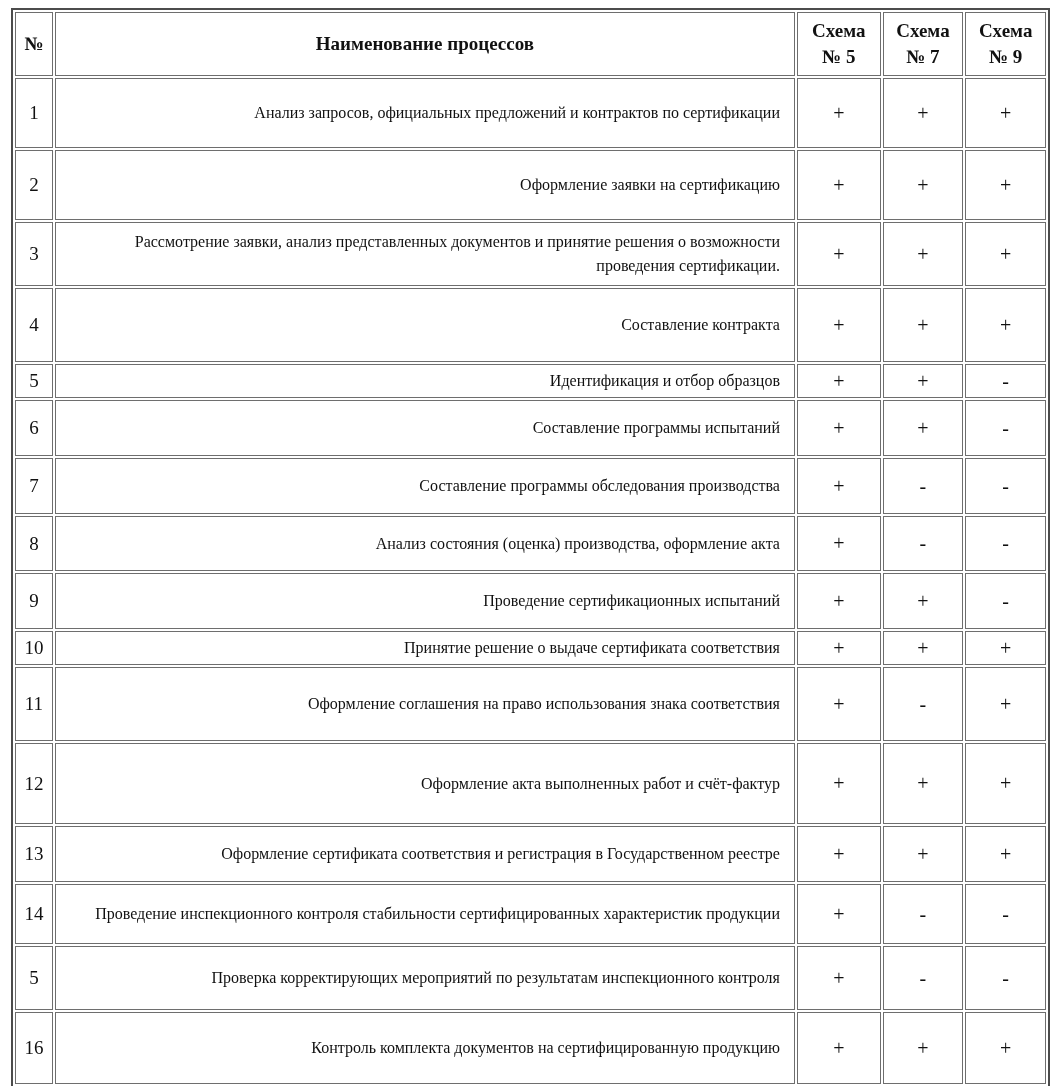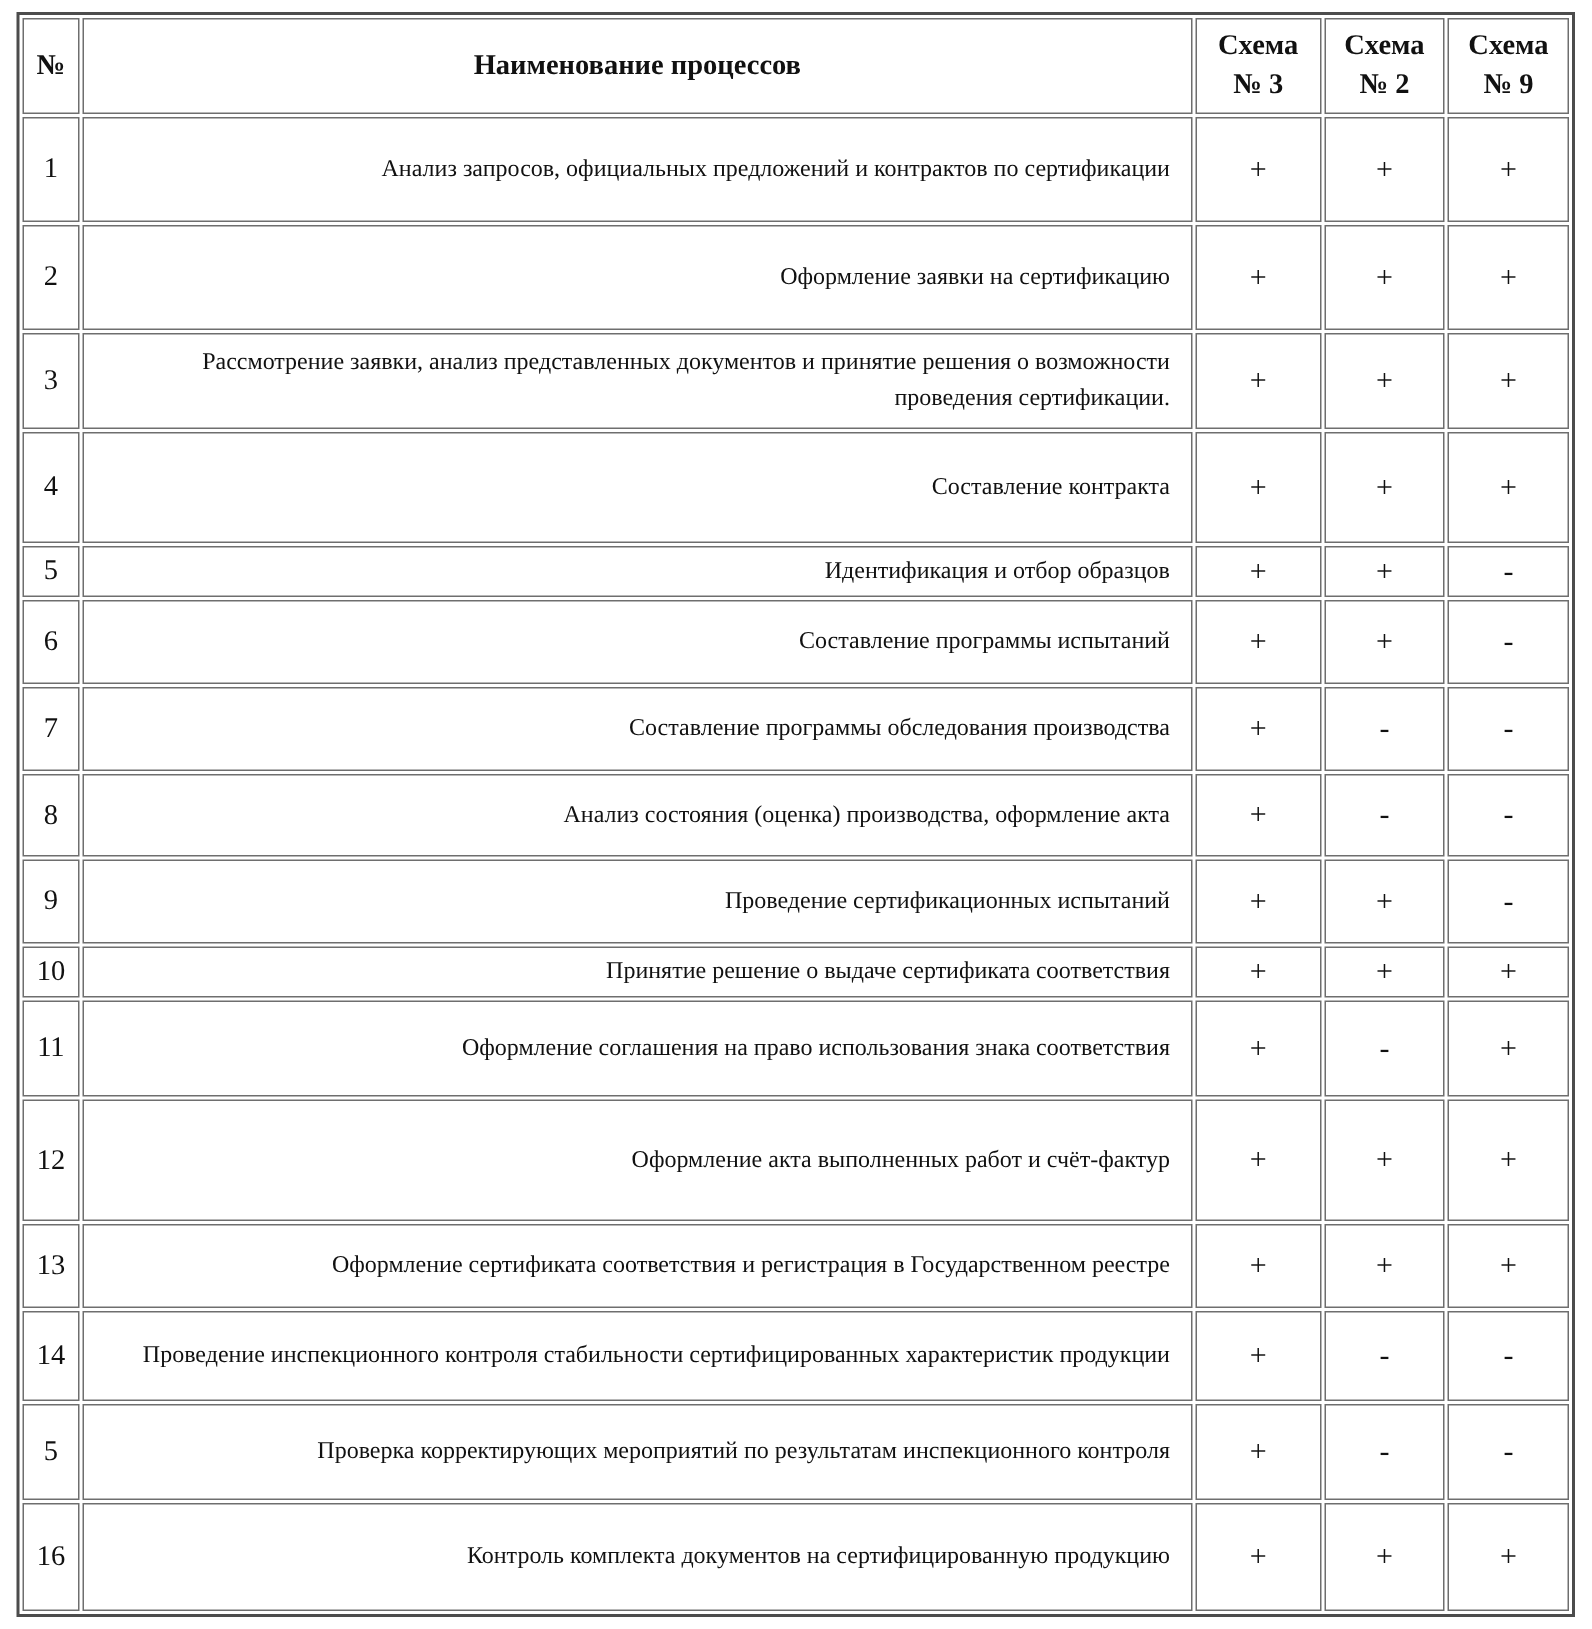--- a/index.html
+++ b/index.html
@@ -65,21 +65,21 @@
   tbody tr:nth-child(1)  { height: 70px; }
   tbody tr:nth-child(2)  { height: 70px; }
   tbody tr:nth-child(3)  { height: 64px; }
   tbody tr:nth-child(4)  { height: 74px; }
   tbody tr:nth-child(5)  { height: 30px; }
   tbody tr:nth-child(6)  { height: 56px; }
   tbody tr:nth-child(7)  { height: 56px; }
   tbody tr:nth-child(8)  { height: 55px; }
   tbody tr:nth-child(9)  { height: 56px; }
   tbody tr:nth-child(10) { height: 31px; }
-  tbody tr:nth-child(11) { height: 64px; }
+  tbody tr:nth-child(11) { height: 74px; }
   tbody tr:nth-child(12) { height: 81px; }
   tbody tr:nth-child(13) { height: 56px; }
   tbody tr:nth-child(14) { height: 60px; }
   tbody tr:nth-child(15) { height: 64px; }
   tbody tr:nth-child(16) { height: 72px; }
 </style>
 </head>
 <body>
 
 <div class="page">
@@ -88,22 +88,22 @@
       <col class="c-num">
         <col class="c-name">
         <col class="c-s3">
         <col class="c-s7">
         <col class="c-s9">
     </colgroup>
     <thead>
       <tr>
         <th>№</th>
         <th>Наименование процессов</th>
-        <th>Схема № 3</th>
-        <th>Схема № 2</th>
+        <th>Схема № 5</th>
+        <th>Схема № 7</th>
         <th>Схема № 9</th>
       </tr>
     </thead>
     <tbody>
       <tr>
         <td class="num">1</td>
         <td class="name">Анализ запросов, официальных предложений и контрактов по сертификации</td>
         <td class="mark">+</td>
         <td class="mark">+</td>
         <td class="mark">+</td>

